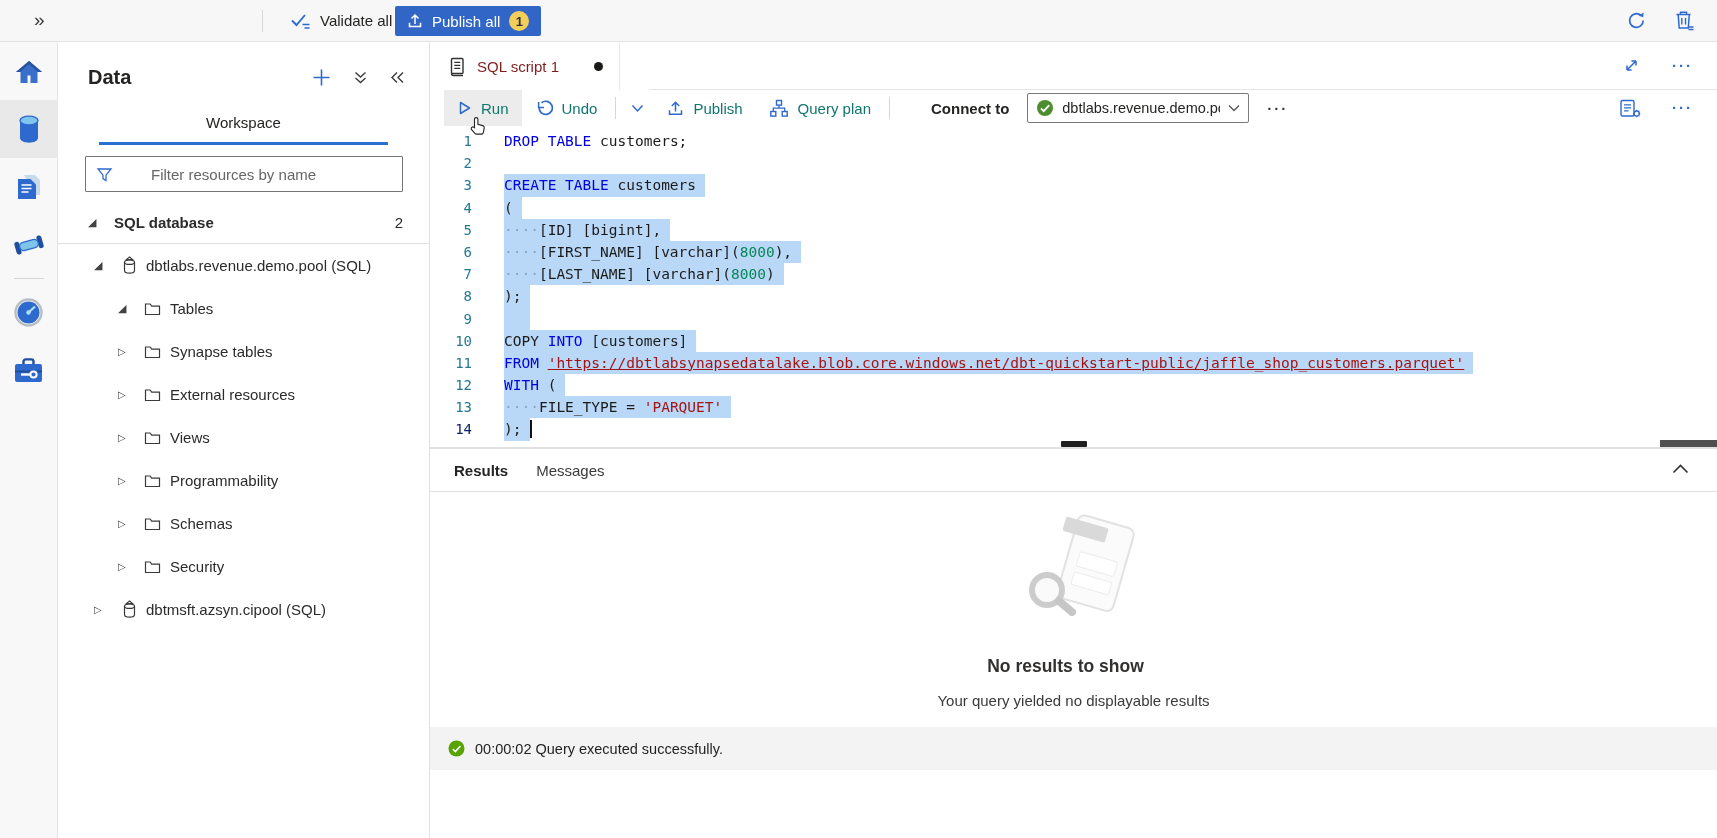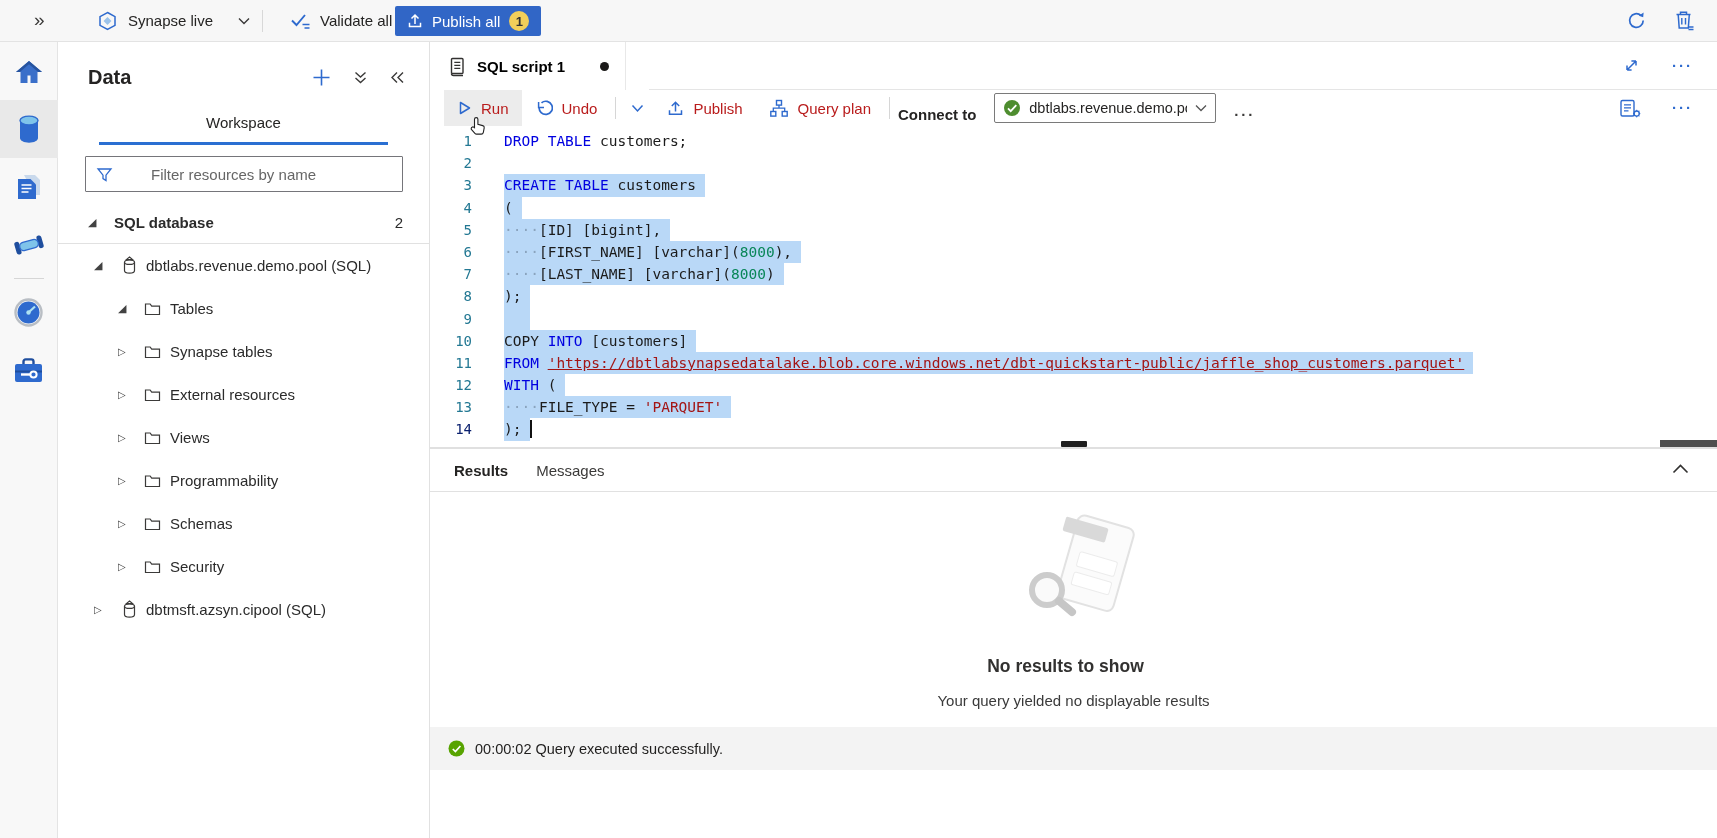--- a/index.html
+++ b/index.html
@@ -47,32 +47,32 @@
   .node-icon { width:26px; flex:none; }
   .tree-label { color:#2b2b2b; white-space:nowrap; }
   .tree-count { margin-left:auto; padding-right:26px; color:#2b2b2b; }
 
   
   .main { position:absolute; left:430px; top:42px; width:1287px; height:796px; background:#fff; }
 
   .tabbar { position:relative; height:48px; background:#fff; }
   .tabbar-line { position:absolute; left:219px; right:0; bottom:0; height:1px; background:#e5e5e5; }
   .doc-tab { position:absolute; left:4px; top:0; height:48px; display:flex; align-items:center; gap:11px; padding:0 16px 0 14px; background:#fff; border-right:1px solid #e8e8e8; }
-  .doc-tab-title { font-weight:700; color:#000000; }
+  .doc-tab-title { font-weight:400; color:#7f1d1d; }
   .dirty-dot { width:9px; height:9px; border-radius:50%; background:#1b1a19; margin-left:24px; }
   .tabbar-right { position:absolute; right:24px; top:15px; display:flex; gap:32px; align-items:center; }
   .dots-blue { color:#2e6ace; font-weight:700; letter-spacing:2px; font-size:15px; line-height:10px; }
   .dots-dark { color:#3b3a39; font-weight:700; letter-spacing:2px; font-size:15px; }
 
   .toolbar { position:relative; height:36px; display:flex; align-items:center; padding-left:14px; }
-  .tbtn { display:flex; align-items:center; gap:9px; padding:0 13px; height:36px; color:#b91c1c; cursor:pointer; white-space:nowrap; }
+  .tbtn { display:flex; align-items:center; gap:9px; padding:0 13px; height:36px; color:#0f766e; cursor:pointer; white-space:nowrap; }
   .tbtn.hovered { background:#ececec; }
   .vsep { width:1px; height:22px; background:#d6d6d6; margin:0 5px; flex:none; }
   .chev-btn { padding:0 10px; height:36px; display:flex; align-items:center; cursor:pointer; }
-  .connect-group { display:flex; align-items:flex-end; margin-left:3px; gap:18px; }
+  .connect-group { display:flex; align-items:center; margin-left:36px; gap:18px; }
   .connect-label { font-weight:600; color:#252423; }
   .pool-dd { width:222px; height:30px; border:1px solid #7a7a7a; border-radius:2px; background:#fff; display:flex; align-items:center; gap:8px; padding:0 8px; cursor:pointer; }
   .pool-dd-value { flex:1; font-size:14.5px; color:#252423; white-space:nowrap; overflow:hidden; }
   .toolbar-right { position:absolute; right:24px; top:0; height:36px; display:flex; align-items:center; gap:30px; }
   .cursor-hand { position:absolute; left:40px; top:26px; z-index:6; }
 
   
   .editor { position:relative; height:321px; background:#fff; padding-top:4px; font-family:"DejaVu Sans Mono",monospace; font-size:14.5px; overflow:hidden; }
   .code-line { display:flex; height:22.2px; line-height:22.2px; }
   .ln { width:48px; flex:none; text-align:right; padding-right:6px; color:#237893; font-size:14px; }
@@ -106,34 +106,20 @@
 
   
   .statusbar { height:43px; background:#f3f3f3; display:flex; align-items:center; gap:10px; padding-left:18px; font-size:14.5px; color:#201f1e; }
 </style>
 </head>
 <body>
 
 <div class="topbar">
   <div class="tb-expand">»</div>
 
-  <div class="tb-synapse">
-    <span>
-      <svg width="19" height="20" viewBox="0 0 19 20">
-          <path d="M9.5 1.5 L17 5.7 v8.6 L9.5 18.5 2 14.3 V5.7 Z" fill="none" stroke="#2e6ace" stroke-width="1.5"></path>
-          <rect x="6.7" y="7.2" width="5.6" height="5.6" fill="#9bc2ea" transform="rotate(45 9.5 10)"></rect>
-        </svg>
-    </span>
-    <span>Synapse live</span>
-    <span style="margin-left:14px;">
-      <svg width="12" height="8" viewBox="0 0 12 8">
-          <path d="M1 1.5 L6 6.5 L11 1.5" fill="none" stroke="#3b3a39" stroke-width="1.4"></path>
-        </svg>
-    </span>
-  </div>
 
   <div class="tb-sep"></div>
 
   <div class="tb-validate">
     <span>
       <svg width="21" height="18" viewBox="0 0 21 18">
           <path d="M2 8.5 l4.5 4.5 L15 3" fill="none" stroke="#2e6ace" stroke-width="1.9"></path>
           <path d="M12.5 12.5 h7 M14.5 16 h5" stroke="#2e6ace" stroke-width="1.6"></path>
         </svg>
     </span>

